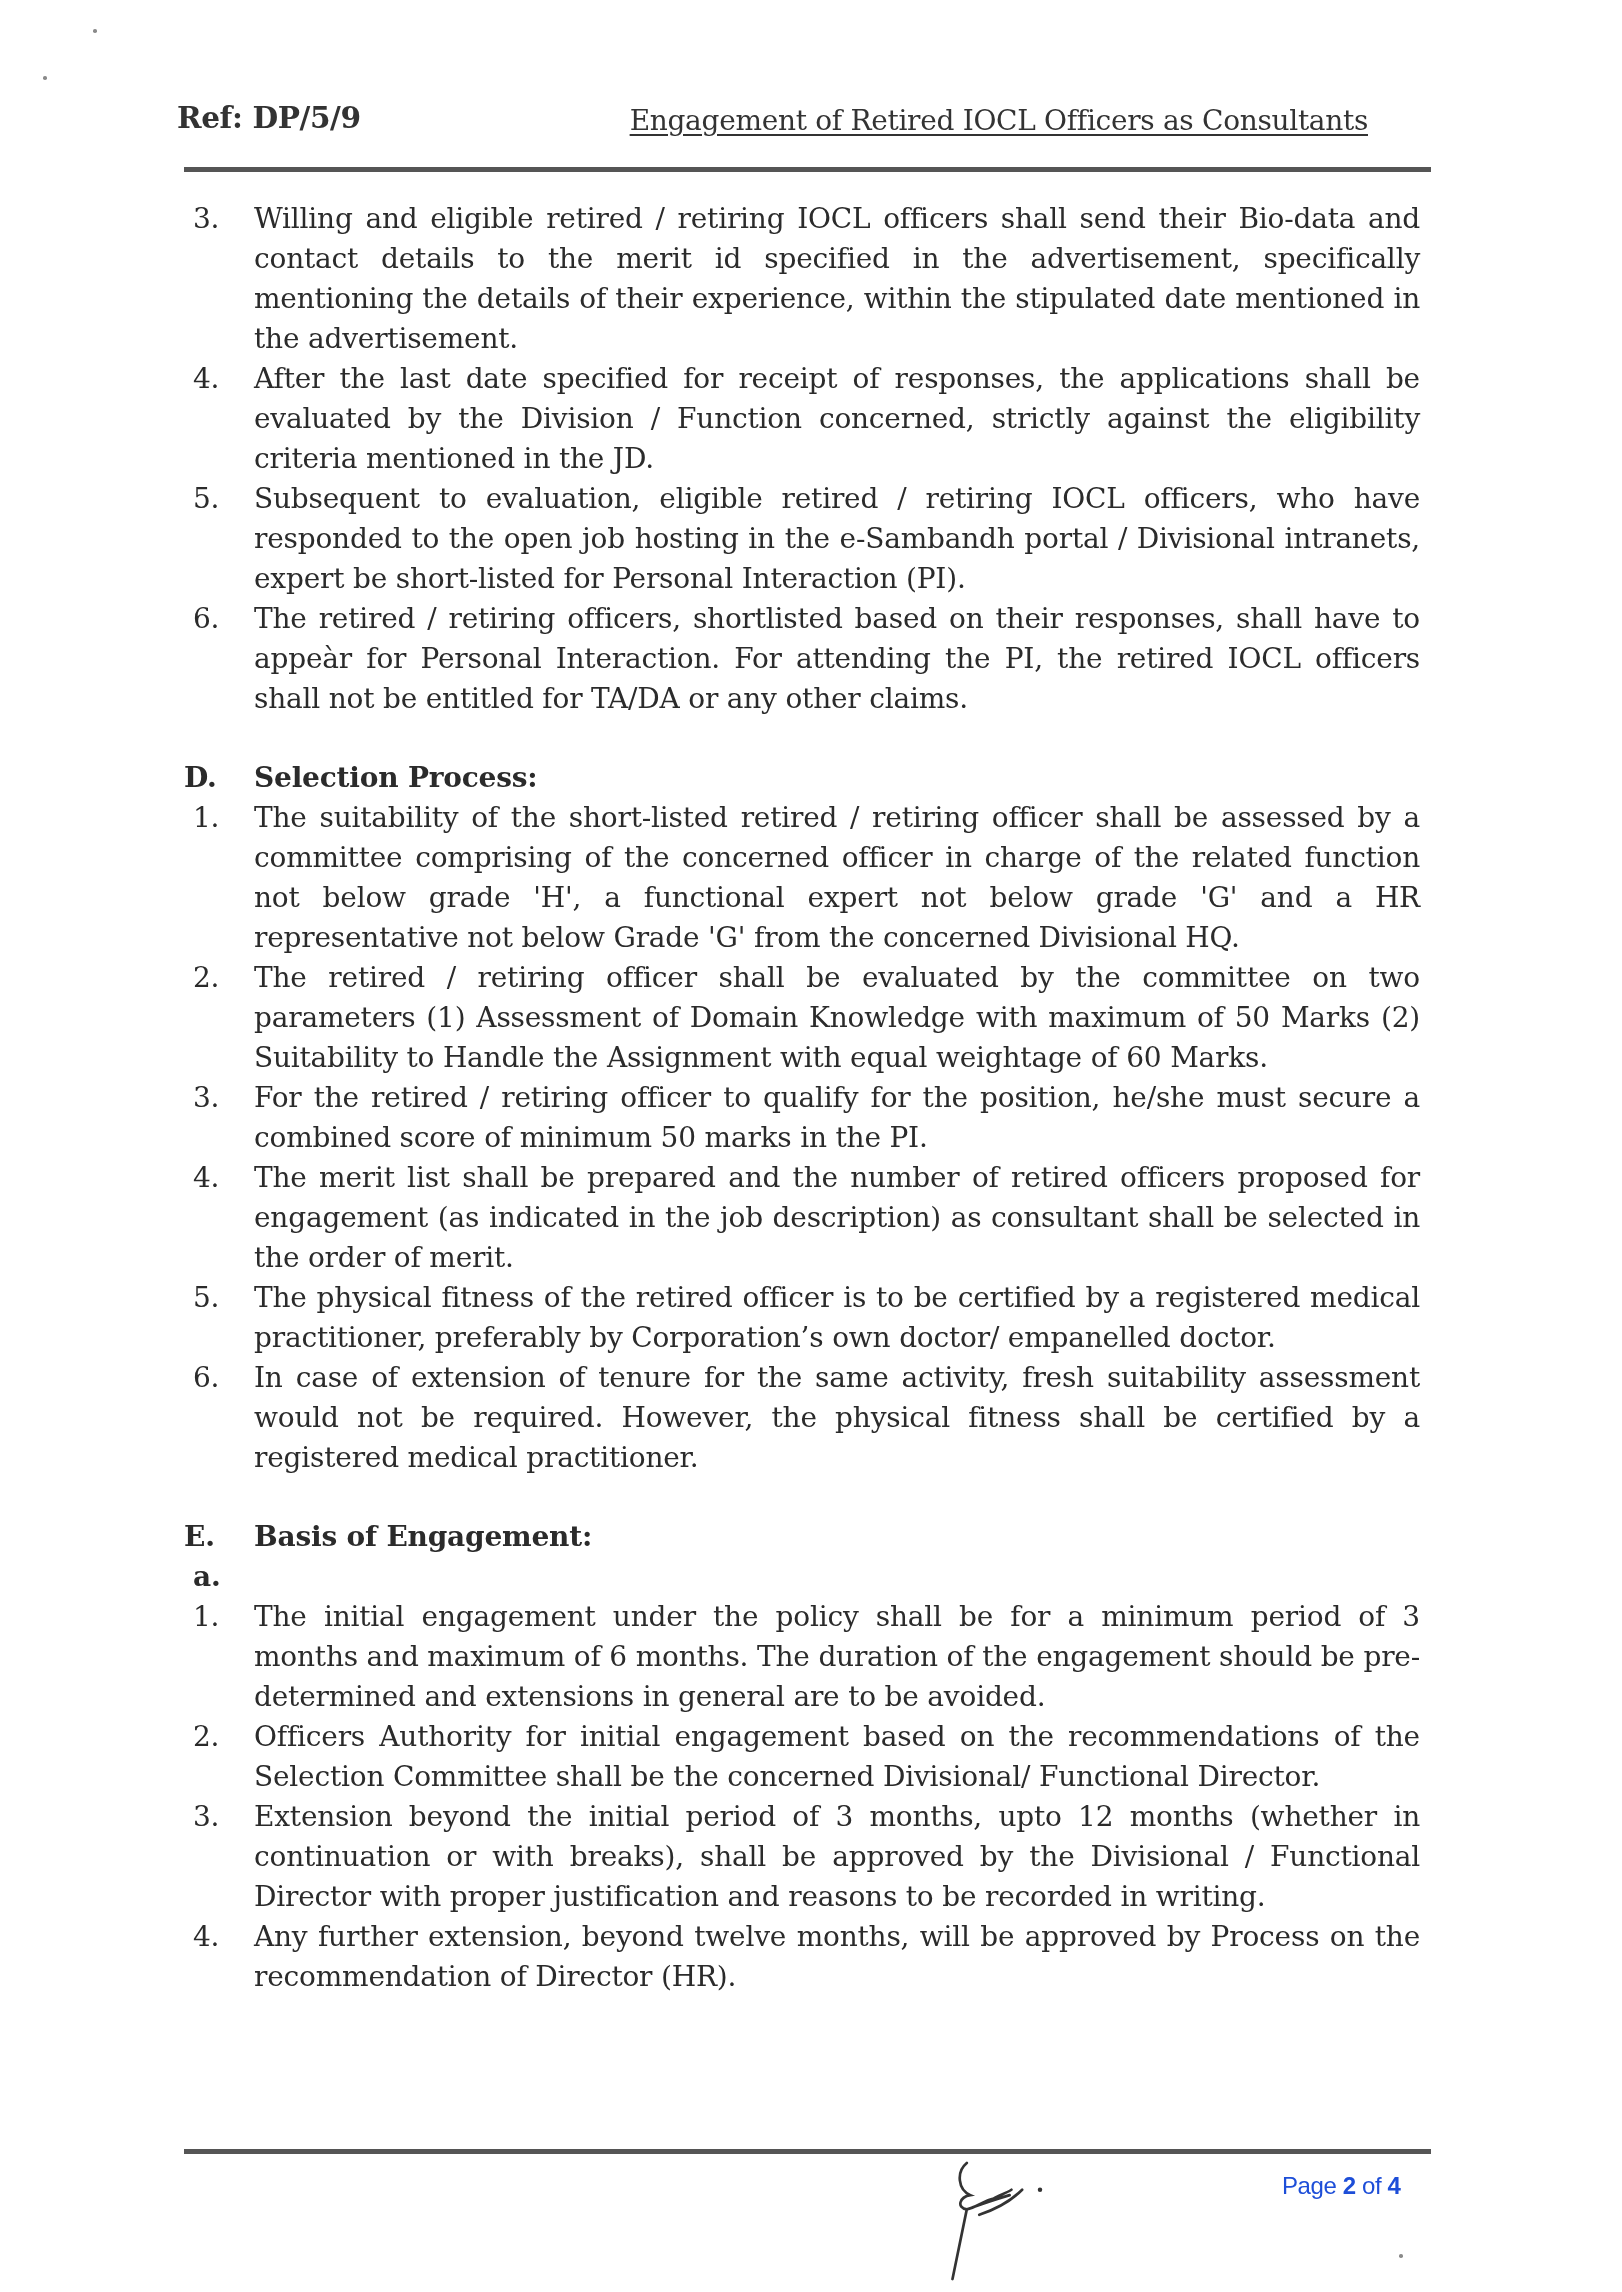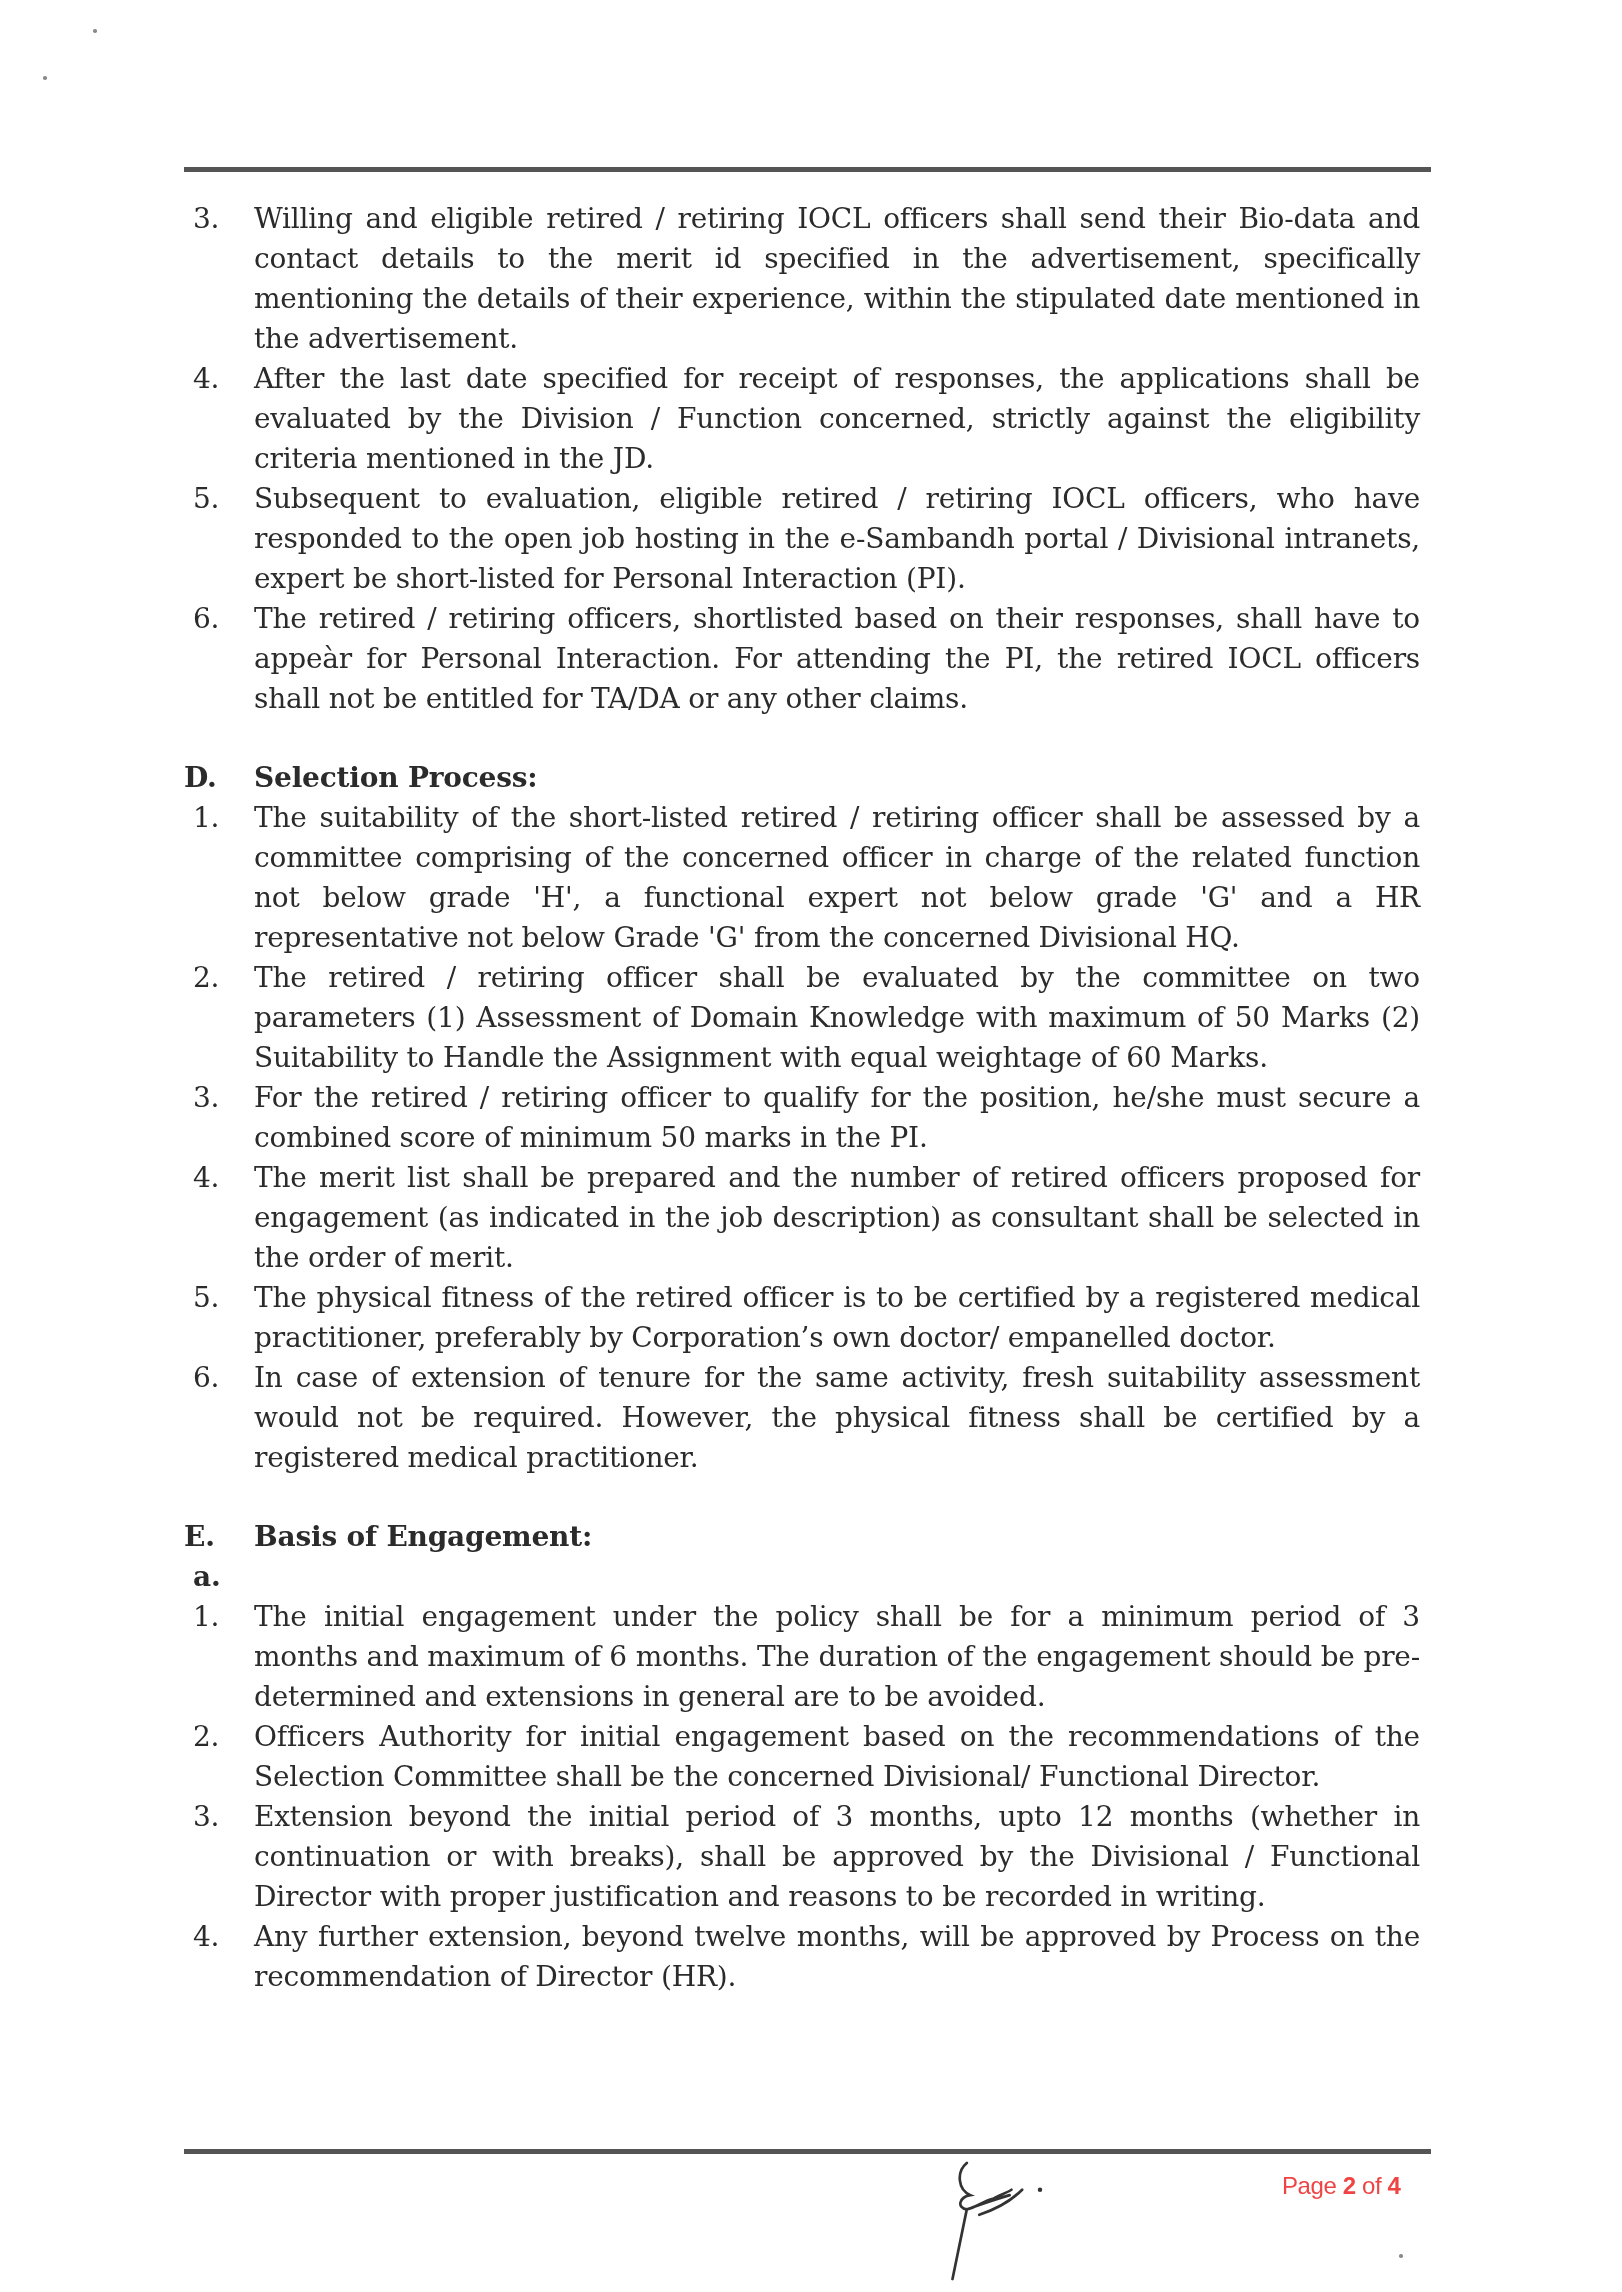--- a/index.html
+++ b/index.html
@@ -15,32 +15,36 @@
   .rule.top { top:167px; }
   .rule.bottom { top:2149px; }
   .content { position:absolute; left:184px; top:199px; width:1236px; font-size:28px;
              line-height:40px; letter-spacing:-0.2px; }
   .item { display:flex; }
   .num { width:70px; flex:0 0 70px; padding-left:9px; box-sizing:border-box; }
   .txt { flex:1; text-align:justify; text-align-last:left; }
   .section-head { display:flex; font-weight:bold; margin-top:39px; }
   .sub-head { display:flex; font-weight:bold; font-style:italic; }
   .footer-page { position:absolute; left:1282px; top:2172px; font-family:"Liberation Sans",sans-serif;
-                 font-size:24px; color:#ef4444; letter-spacing:-0.4px; }
+                 font-size:24px; color:#1d4ed8; letter-spacing:-0.4px; }
   .footer-page b { font-weight:bold; }
   .signature { position:absolute; left:940px; top:2154px; width:125px; height:134px; }
 </style>
 </head>
 <body>
 
 <div class="page">
 
   <div class="speck" style="left:93px;top:29px;"></div>
   <div class="speck" style="left:43px;top:76px;"></div>
 
+  <div class="header">
+    <span class="ref">Ref: DP/5/9</span>
+    <span class="htitle">Engagement of Retired IOCL Officers as Consultants</span>
+  </div>
   <div class="rule top"></div>
 
   <div class="content">
 
     <div>
       <div class="item">
         <span class="num">3.</span>
         <span class="txt">Willing and eligible retired / retiring IOCL officers shall send their Bio-data and contact details to the merit id specified in the advertisement, specifically mentioning the details of their experience, within the stipulated date mentioned in the advertisement.</span>
       </div>
       <div class="item">

